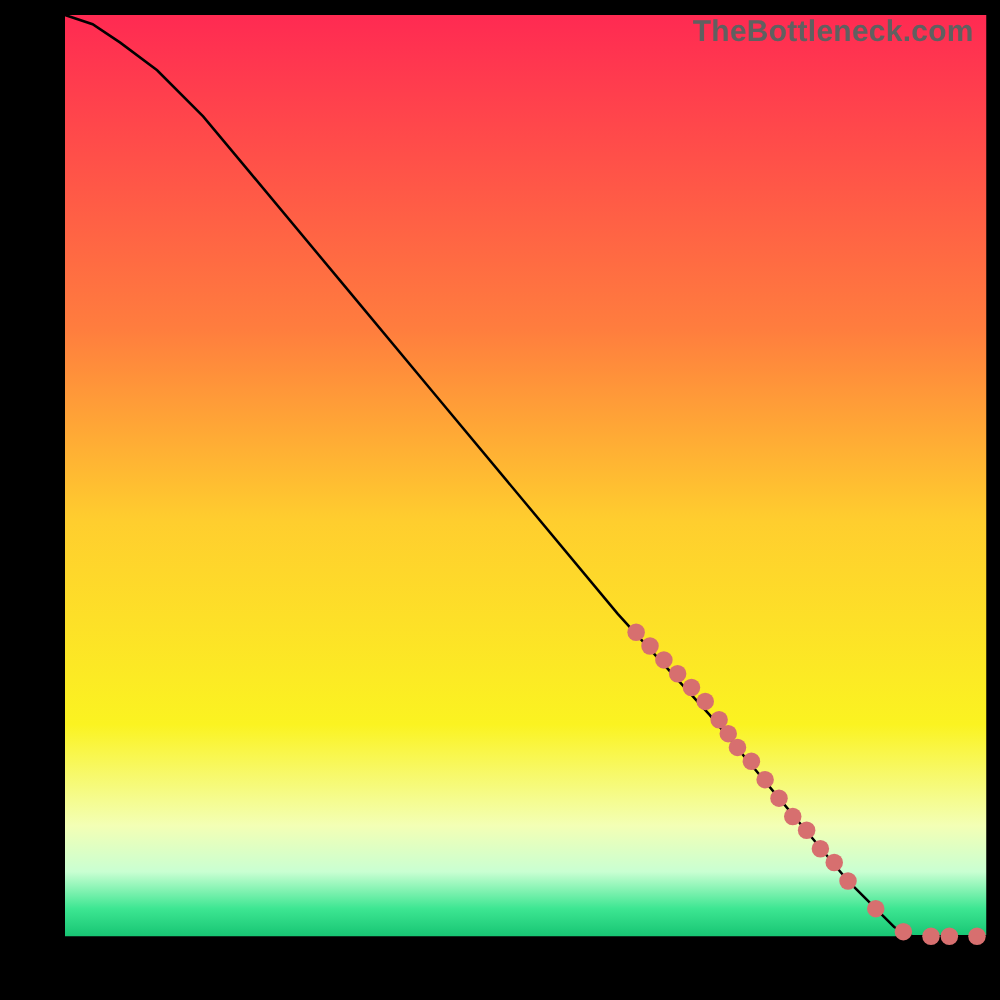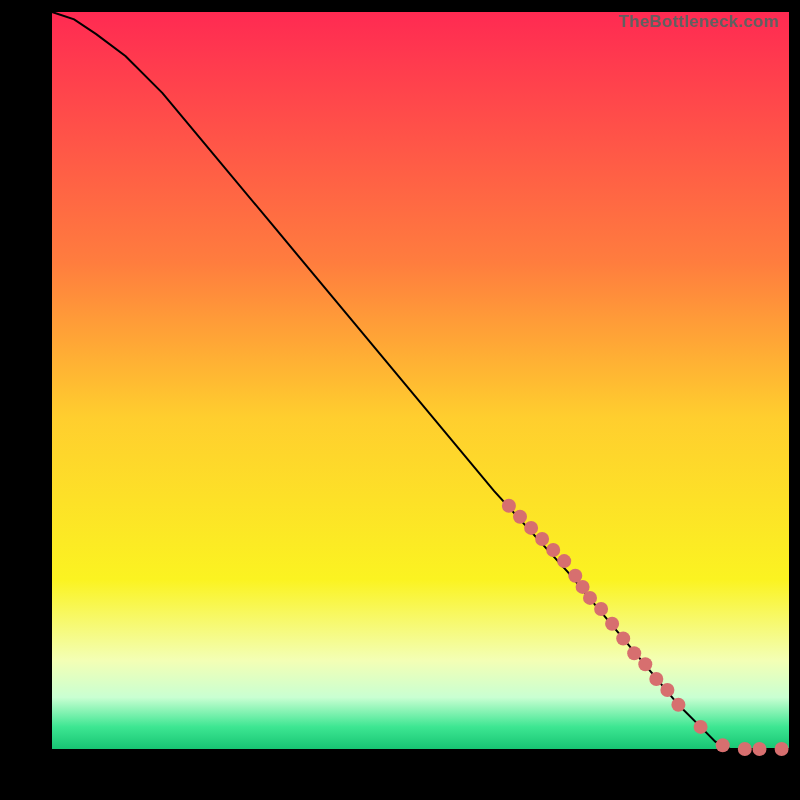--- a/index.html
+++ b/index.html
@@ -23,21 +23,21 @@
     top: 12px;
     width: 737px;
     height: 737px;
     
   }
   .watermark {
     position: absolute;
     top: 0px;
     right: 10px;
     color: #606060;
-    font-size: 17px;
+    font-size: 24px;
     font-weight: 600;
     letter-spacing: 0.2px;
   }
   svg.curve {
     position: absolute;
     left: 0;
     top: 0;
     width: 737px;
     height: 737px;
     overflow: visible;

